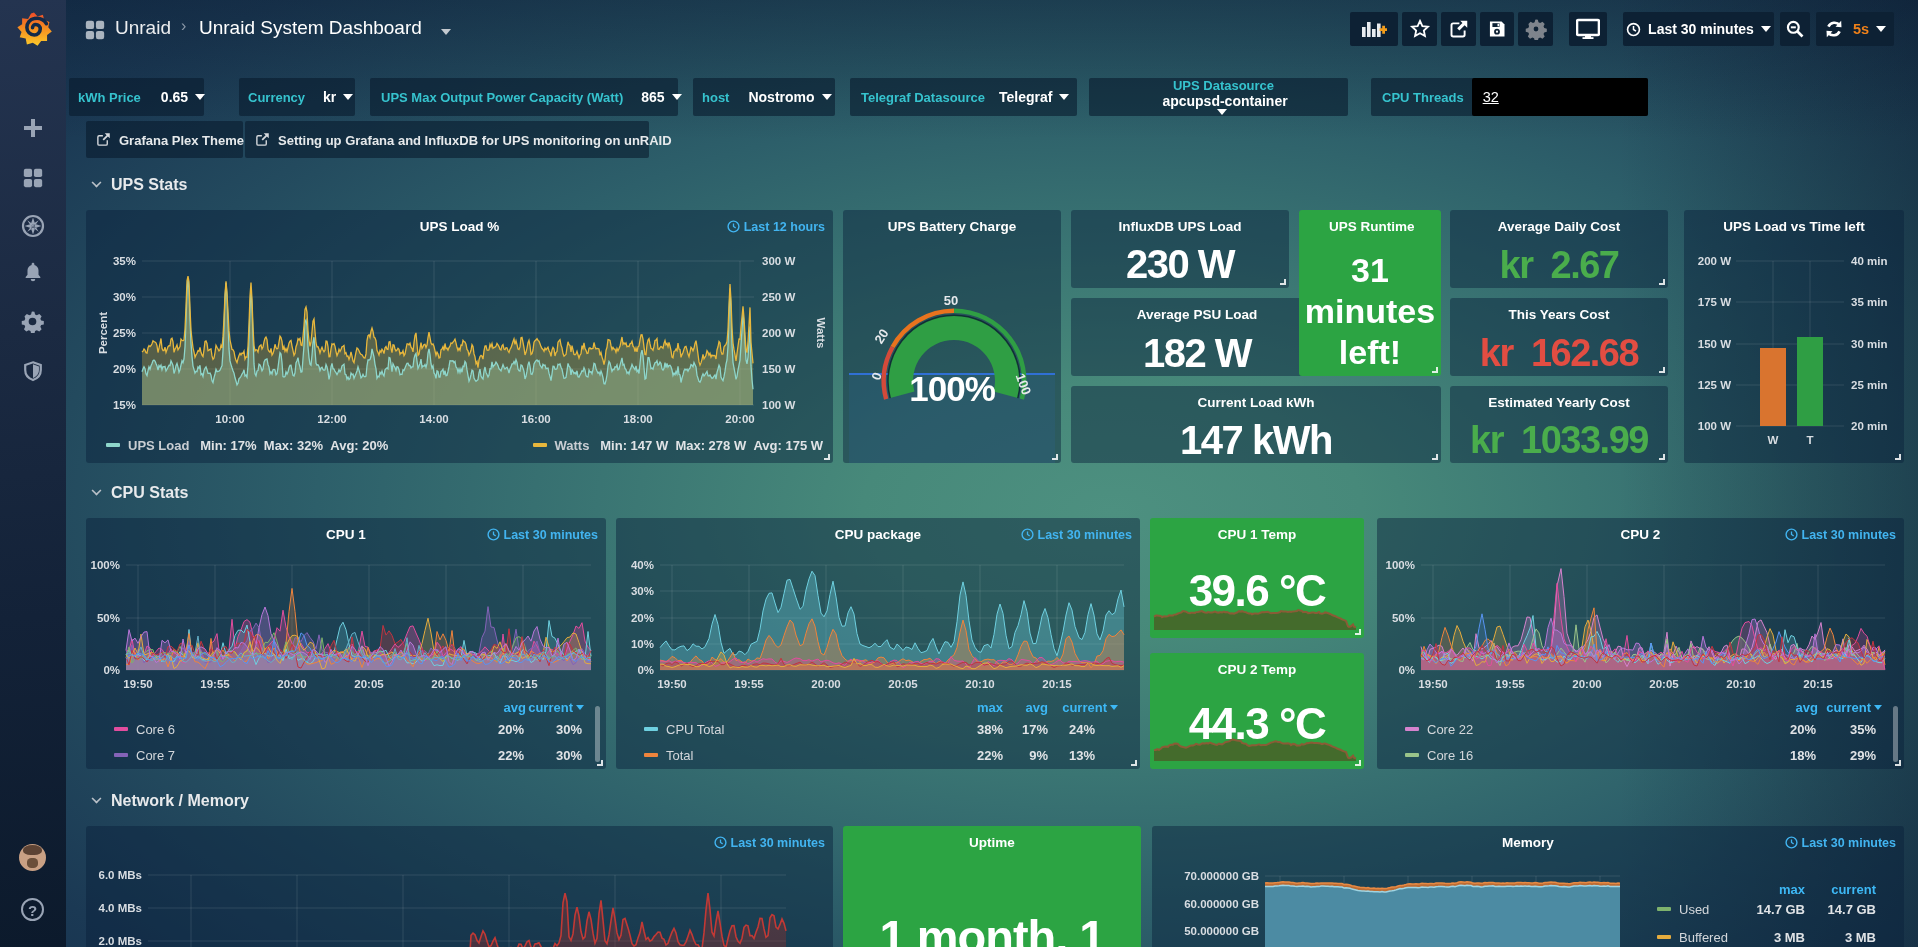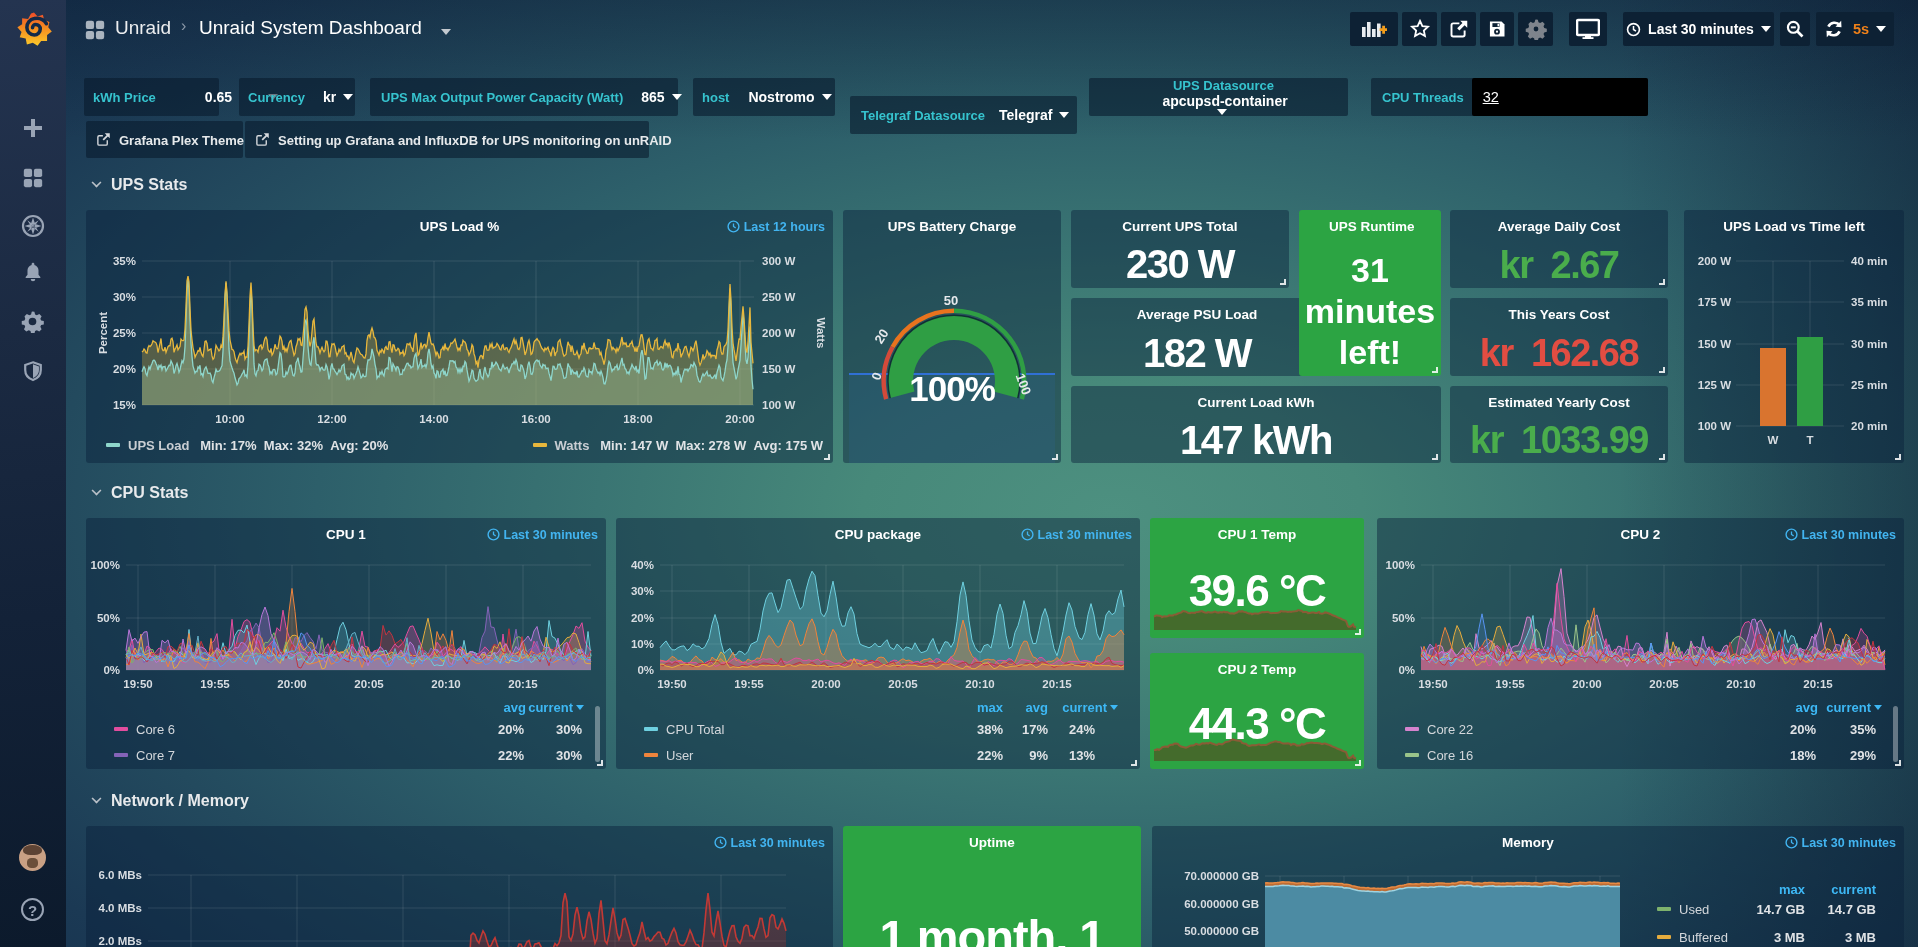--- a/index.html
+++ b/index.html
@@ -148,41 +148,41 @@
       <g fill="none" stroke="#fff" stroke-width="3.2">
         <path d="M18.9 7.4 A8.1 8.1 0 0 0 5.3 9.2"></path>
         <path d="M5.1 16.6 A8.1 8.1 0 0 0 18.7 14.8"></path>
       </g>
       <path fill="#fff" d="M20.6 2.2 L21.0 10.0 L13.8 9.2 Z"></path>
       <path fill="#fff" d="M3.4 21.8 L3.0 14.0 L10.2 14.8 Z"></path>
     </svg>
     <span style="color:#ef8119;font-weight:bold;font-size:14.5px;margin-left:9px;">5s</span>
     <span class="caret"></span>
   </div>
-<div class="vrow" style="left:84px;top:78px;width:135px;gap:29px;">
+<div class="vrow" style="left:69px;top:78px;width:135px;">
     <span class="vlab" style="margin-left:9px;">kWh Price</span>
     <span class="vval" style="margin-left:20px;">0.65</span>
     <span class="caret"></span>
   </div>
 <div class="vrow" style="left:239px;top:78px;width:116px;">
     <span class="vlab" style="margin-left:9px;">Currency</span>
     <span class="vval" style="margin-left:18px;">kr</span>
     <span class="caret"></span>
   </div>
 <div class="vrow" style="left:370px;top:78px;width:308px;">
     <span class="vlab" style="margin-left:11px;">UPS Max Output Power Capacity (Watt)</span>
     <span class="vval" style="margin-left:18px;">865</span>
     <span class="caret"></span>
   </div>
 <div class="vrow" style="left:693px;top:78px;width:142px;">
     <span class="vlab" style="margin-left:9px;">host</span>
     <span class="vval" style="margin-left:19px;">Nostromo</span>
     <span class="caret"></span>
   </div>
-<div class="vrow" style="left:850px;top:96px;width:227px;">
+<div class="vrow" style="left:850px;top:78px;width:227px;">
     <span class="vlab" style="margin-left:11px;">Telegraf Datasource</span>
     <span class="vval" style="margin-left:14px;">Telegraf</span>
     <span class="caret"></span>
   </div>
 <div class="vrow" style="left:1089px;top:78px;width:259px;flex-direction:column;">
     <span class="vlab" style="margin-left:10px;">UPS Datasource</span>
     <span class="vval" style="margin-left:13px;">apcupsd-container</span>
     <span class="caret"></span>
   </div>
 <div class="vrow" style="left:1371px;top:78px;width:277px;">
@@ -261,21 +261,21 @@
       <path d="M47.2 188.1 A66 66 0 1 1 174.8 188.1" fill="none" stroke="rgba(10,30,48,0.8)" stroke-width="1.5"></path>
       <text x="33" y="171" class="gax" text-anchor="middle" transform="rotate(-72 33 166)">0</text>
       <text x="38" y="131" class="gax" text-anchor="middle" transform="rotate(-58 38 126)">20</text>
       <text x="108" y="95" class="gax" text-anchor="middle">50</text>
       <text x="181" y="179" class="gax" text-anchor="middle" transform="rotate(70 181 174)">100</text>
     </svg>
     <div class="statv" style="top:159px;font-size:35px;letter-spacing:-1px;">100%</div>
     <div class="rsz"></div>
   </div>
 <div class="panel " style="left:1071px;top:210px;width:218px;height:78px;">
-    <div class="ptitle">Current UPS Total</div>
+    <div class="ptitle">InfluxDB UPS Load</div>
     <div class="statv" style="top:32px;font-size:40px;color:#fff;letter-spacing:-1.5px;">230 W</div>
     <div class="rsz"></div>
   </div>
 <div class="panel " style="left:1071px;top:298px;width:252px;height:78px;">
     <div class="ptitle">Average PSU Load</div>
     <div class="statv" style="top:33px;font-size:40px;color:#fff;letter-spacing:-1.5px;">182 W</div>
     <div class="rsz"></div>
   </div>
 <div class="panel " style="left:1071px;top:386px;width:370px;height:77px;">
     <div class="ptitle">Current Load kWh</div>
@@ -423,21 +423,21 @@
       <path d="M44 129.6 L47 126.0 L50 122.9 L53 127.8 L56 131.8 L59 131.9 L62 129.6 L65 128.3 L68 127.9 L71 132.6 L74 130.4 L77 125.8 L80 128.2 L83 128.3 L86 131.0 L89 128.8 L93 120.5 L96 106.2 L99 96.5 L102 106.4 L105 124.4 L108 135.3 L111 132.6 L114 130.4 L117 136.5 L120 136.9 L123 133.1 L126 134.0 L129 136.7 L132 133.3 L135 126.3 L138 124.7 L141 123.4 L144 111.3 L147 93.0 L150 81.2 L153 75.3 L156 74.9 L159 85.0 L162 94.6 L165 89.3 L168 75.6 L171 62.2 L174 61.4 L177 70.5 L180 79.8 L184 91.3 L187 88.4 L190 72.0 L193 60.9 L196 53.2 L199 57.6 L202 77.5 L205 95.1 L208 98.8 L211 92.9 L214 76.5 L217 63.2 L220 78.9 L223 99.4 L226 108.2 L229 108.0 L232 94.9 L235 88.7 L238 96.1 L241 115.6 L244 126.0 L247 127.6 L250 128.6 L253 129.8 L256 128.2 L259 125.2 L262 128.6 L265 128.5 L268 124.7 L271 121.7 L274 129.1 L278 131.5 L281 126.1 L284 128.7 L287 132.6 L290 129.0 L293 129.7 L296 131.5 L299 124.8 L302 130.5 L305 134.7 L308 133.9 L311 132.5 L314 125.1 L317 120.4 L320 129.0 L323 135.9 L326 129.3 L329 123.7 L332 124.3 L335 129.3 L338 123.7 L341 103.8 L344 77.1 L347 63.9 L350 77.4 L353 102.8 L356 121.9 L359 129.3 L362 133.5 L365 134.3 L368 127.7 L372 126.3 L375 130.1 L378 116.4 L381 96.2 L384 86.0 L387 95.4 L390 117.2 L393 130.7 L396 128.5 L399 114.4 L402 107.7 L405 96.7 L408 82.6 L411 93.5 L414 115.1 L417 125.7 L420 125.4 L423 112.7 L426 98.1 L429 90.5 L432 99.8 L435 116.4 L438 130.5 L441 137.7 L444 126.9 L447 113.7 L450 97.0 L453 84.7 L456 92.1 L459 108.5 L463 119.6 L466 121.6 L469 114.4 L472 96.6 L475 85.6 L478 97.1 L481 115.9 L484 122.0 L487 112.9 L490 97.0 L493 92.7 L496 96.7 L499 94.5 L502 80.9 L505 72.1 L508 88.9" fill="none" stroke="#6ed0e0" stroke-width="1"></path>
       <path d="M44 142.1 L47 142.7 L50 143.9 L53 141.6 L56 138.4 L59 139.7 L62 142.7 L65 142.2 L68 144.9 L71 145.8 L74 144.5 L77 140.7 L80 137.9 L83 141.5 L86 142.9 L89 147.1 L93 145.7 L96 139.1 L99 141.4 L102 142.9 L105 140.6 L108 144.1 L111 143.8 L114 139.2 L117 134.4 L120 142.6 L123 141.7 L126 144.0 L129 145.1 L132 141.0 L135 143.0 L138 142.7 L141 139.9 L144 140.5 L147 132.4 L150 122.1 L153 117.4 L156 121.1 L159 126.7 L162 129.4 L165 126.9 L168 117.5 L171 108.9 L174 102.0 L177 105.2 L180 117.1 L184 127.7 L187 126.4 L190 115.2 L193 105.7 L196 100.8 L199 108.2 L202 123.8 L205 135.2 L208 137.0 L211 129.4 L214 118.9 L217 111.3 L220 115.9 L223 129.7 L226 137.6 L229 141.1 L232 143.4 L235 142.2 L238 142.1 L241 141.6 L244 143.5 L247 142.5 L250 141.8 L253 144.3 L256 145.2 L259 144.0 L262 139.9 L265 139.1 L268 139.8 L271 144.0 L274 146.5 L278 144.8 L281 145.0 L284 142.5 L287 140.8 L290 142.6 L293 142.1 L296 143.5 L299 145.7 L302 145.6 L305 143.4 L308 141.5 L311 141.4 L314 140.2 L317 143.3 L320 145.8 L323 143.5 L326 144.7 L329 145.8 L332 142.0 L335 139.2 L338 136.9 L341 129.6 L344 114.2 L347 102.1 L350 112.8 L353 131.4 L356 137.7 L359 141.0 L362 144.3 L365 143.8 L368 141.9 L372 141.1 L375 141.8 L378 141.7 L381 144.5 L384 146.7 L387 143.9 L390 144.0 L393 146.3 L396 146.4 L399 143.9 L402 136.8 L405 128.3 L408 123.1 L411 123.4 L414 132.6 L417 138.8 L420 140.0 L423 144.1 L426 145.0 L429 144.8 L432 143.1 L435 143.4 L438 142.5 L441 139.4 L444 142.6 L447 136.1 L450 120.7 L453 118.0 L456 124.1 L459 135.4 L463 142.8 L466 144.6 L469 144.6 L472 144.9 L475 149.8 L478 146.3 L481 138.1 L484 137.4 L487 132.8 L490 120.8 L493 116.3 L496 118.6 L499 118.0 L502 114.9 L505 111.9 L508 116.8" fill="none" stroke="#ef843c" stroke-width="1"></path>
       <path d="M44 143.0 L47 143.1 L50 143.3 L53 142.7 L56 144.5 L59 143.2 L62 143.2 L65 143.7 L68 144.5 L71 145.2 L74 144.2 L77 144.6 L80 144.4 L83 147.3 L86 147.9 L89 144.9 L93 142.7 L96 144.7 L99 148.3 L102 147.5 L105 145.0 L108 144.7 L111 145.5 L114 143.5 L117 141.2 L120 140.0 L123 143.8 L126 144.7 L129 143.7 L132 145.7 L135 144.3 L138 142.3 L141 144.1 L144 142.3 L147 140.7 L150 141.4 L153 140.9 L156 141.0 L159 144.3 L162 145.7 L165 142.8 L168 143.3 L171 144.5 L174 143.0 L177 141.1 L180 140.0 L184 140.7 L187 142.6 L190 142.6 L193 141.7 L196 143.1 L199 142.0 L202 141.1 L205 143.9 L208 142.9 L211 142.2 L214 143.1 L217 144.8 L220 145.6 L223 144.8 L226 146.1 L229 147.4 L232 143.3 L235 141.0 L238 143.5 L241 141.8 L244 142.3 L247 143.1 L250 144.7 L253 145.1 L256 143.9 L259 143.5 L262 142.7 L265 145.2 L268 147.8 L271 147.3 L274 143.9 L278 142.1 L281 142.5 L284 145.7 L287 149.8 L290 147.9 L293 144.8 L296 144.8 L299 143.9 L302 143.3 L305 145.4 L308 146.3 L311 144.6 L314 143.3 L317 143.6 L320 140.7 L323 141.0 L326 143.8 L329 144.7 L332 145.4 L335 138.6 L338 142.2 L341 143.1 L344 143.3 L347 143.0 L350 146.0 L353 150.4 L356 144.9 L359 139.5 L362 142.6 L365 146.0 L368 147.6 L372 143.5 L375 145.5 L378 147.7 L381 142.9 L384 142.3 L387 142.4 L390 142.8 L393 140.6 L396 141.8 L399 146.7 L402 145.0 L405 141.4 L408 141.8 L411 142.3 L414 142.9 L417 145.9 L420 143.3 L423 139.7 L426 139.5 L429 142.2 L432 145.7 L435 146.7 L438 145.4 L441 143.1 L444 142.2 L447 144.8 L450 145.2 L453 143.3 L456 143.5 L459 143.5 L463 143.9 L466 143.1 L469 142.7 L472 143.1 L475 144.2 L478 144.0 L481 143.2 L484 146.5 L487 145.7 L490 143.3 L493 142.7 L496 142.6 L499 143.9 L502 143.4 L505 143.3 L508 144.2" fill="none" stroke="#e24d9e" stroke-width="1"></path>
       <path d="M44 146.2 L47 148.0 L50 145.7 L53 144.9 L56 146.6 L59 143.8 L62 145.0 L65 148.1 L68 146.4 L71 145.1 L74 147.4 L77 148.6 L80 147.8 L83 145.6 L86 145.5 L89 145.8 L93 143.8 L96 143.2 L99 143.4 L102 143.4 L105 146.6 L108 146.6 L111 144.6 L114 146.0 L117 147.5 L120 149.0 L123 149.1 L126 147.4 L129 147.5 L132 148.3 L135 147.7 L138 146.2 L141 145.8 L144 146.7 L147 145.0 L150 145.2 L153 145.9 L156 146.7 L159 147.0 L162 145.8 L165 140.2 L168 146.5 L171 147.8 L174 147.6 L177 147.0 L180 145.6 L184 144.2 L187 146.5 L190 146.8 L193 146.1 L196 144.0 L199 146.2 L202 148.3 L205 146.7 L208 144.7 L211 147.0 L214 149.5 L217 148.8 L220 148.0 L223 147.8 L226 146.0 L229 144.0 L232 145.1 L235 145.2 L238 143.6 L241 145.5 L244 148.4 L247 147.1 L250 144.7 L253 143.1 L256 142.2 L259 143.9 L262 143.6 L265 145.5 L268 147.1 L271 146.3 L274 144.7 L278 143.8 L281 148.8 L284 148.0 L287 145.7 L290 146.3 L293 145.9 L296 146.5 L299 145.3 L302 145.3 L305 147.0 L308 145.7 L311 144.3 L314 145.8 L317 145.5 L320 146.0 L323 144.8 L326 144.0 L329 145.6 L332 145.4 L335 146.8 L338 148.4 L341 147.2 L344 145.6 L347 144.4 L350 144.3 L353 146.9 L356 146.8 L359 144.8 L362 144.3 L365 144.8 L368 147.1 L372 146.2 L375 145.7 L378 146.4 L381 147.2 L384 147.0 L387 146.2 L390 145.9 L393 143.2 L396 143.1 L399 146.2 L402 148.4 L405 148.1 L408 146.4 L411 145.1 L414 145.7 L417 145.7 L420 145.3 L423 144.9 L426 143.7 L429 144.5 L432 146.0 L435 147.9 L438 149.5 L441 148.3 L444 148.2 L447 147.2 L450 144.9 L453 145.6 L456 147.2 L459 147.3 L463 146.6 L466 146.6 L469 146.3 L472 145.4 L475 145.5 L478 145.0 L481 145.4 L484 146.0 L487 144.2 L490 140.7 L493 139.2 L496 145.3 L499 146.6 L502 147.2 L505 147.6 L508 147.1" fill="none" stroke="#c23440" stroke-width="1"></path>
       <path d="M44 146.3 L47 146.1 L50 148.1 L53 148.6 L56 149.5 L59 148.7 L62 147.4 L65 146.6 L68 146.1 L71 146.6 L74 146.5 L77 147.4 L80 148.7 L83 148.6 L86 146.4 L89 146.6 L93 148.5 L96 147.6 L99 145.0 L102 139.6 L105 133.9 L108 136.9 L111 145.8 L114 149.9 L117 148.7 L120 149.2 L123 149.6 L126 148.5 L129 149.1 L132 149.0 L135 147.6 L138 148.8 L141 149.1 L144 147.3 L147 147.4 L150 147.9 L153 147.3 L156 147.8 L159 147.5 L162 147.1 L165 148.6 L168 148.5 L171 147.0 L174 146.8 L177 148.0 L180 148.3 L184 146.7 L187 146.9 L190 147.0 L193 146.2 L196 147.1 L199 147.6 L202 147.8 L205 147.5 L208 147.3 L211 148.6 L214 148.6 L217 148.2 L220 147.9 L223 147.4 L226 148.7 L229 149.5 L232 148.3 L235 147.4 L238 140.3 L241 146.0 L244 145.1 L247 147.3 L250 147.6 L253 146.5 L256 146.7 L259 149.2 L262 149.4 L265 148.0 L268 146.4 L271 147.8 L274 148.3 L278 147.0 L281 147.5 L284 147.6 L287 148.2 L290 147.0 L293 147.1 L296 147.2 L299 147.3 L302 148.4 L305 148.5 L308 148.6 L311 148.5 L314 147.1 L317 147.9 L320 150.3 L323 149.4 L326 146.7 L329 145.9 L332 146.2 L335 146.0 L338 147.6 L341 148.5 L344 150.0 L347 150.6 L350 148.0 L353 148.8 L356 150.7 L359 150.7 L362 148.9 L365 146.9 L368 145.1 L372 144.9 L375 148.1 L378 150.7 L381 149.7 L384 147.1 L387 148.4 L390 149.7 L393 148.8 L396 148.3 L399 148.1 L402 147.7 L405 146.7 L408 147.1 L411 147.3 L414 145.8 L417 147.2 L420 149.6 L423 148.4 L426 146.1 L429 146.4 L432 147.0 L435 147.3 L438 147.5 L441 147.7 L444 147.9 L447 147.1 L450 147.3 L453 146.5 L456 146.0 L459 147.6 L463 147.7 L466 148.6 L469 148.5 L472 145.0 L475 145.3 L478 147.1 L481 147.5 L484 147.2 L487 147.6 L490 147.7 L493 147.6 L496 148.4 L499 148.1 L502 147.8 L505 149.3 L508 147.6" fill="none" stroke="#e5ac3e" stroke-width="1"></path>
     </svg>
     <div class="lgh" style="position:absolute;right:137px;top:182px;">max</div>
     <div class="lgh" style="position:absolute;right:92px;top:182px;">avg</div>
     <div class="lgh" style="position:absolute;right:22px;top:182px;">current<span style="display:inline-block;width:0;height:0;border-left:4px solid transparent;border-right:4px solid transparent;border-top:5px solid #3db8f5;margin-left:3px;vertical-align:2px;"></span></div>
     <div class="leg" style="left:28px;top:204px;"><span class="lsw" style="background:#6ed0e0;"></span><span style="color:#d3d7db;font-weight:normal;">CPU Total</span></div>
-    <div class="leg" style="left:28px;top:230px;"><span class="lsw" style="background:#ef843c;"></span><span style="color:#d3d7db;font-weight:normal;">User</span></div>
+    <div class="leg" style="left:28px;top:230px;"><span class="lsw" style="background:#ef843c;"></span><span style="color:#d3d7db;font-weight:normal;">Total</span></div>
     <div class="leg" style="right:137px;top:204px;">38%</div>
     <div class="leg" style="right:92px;top:204px;">17%</div>
     <div class="leg" style="right:45px;top:204px;">24%</div>
     <div class="leg" style="right:137px;top:230px;">22%</div>
     <div class="leg" style="right:92px;top:230px;">9%</div>
     <div class="leg" style="right:45px;top:230px;">13%</div>
     <div class="rsz"></div>
   </div>
 <div class="panel green" style="left:1150px;top:518px;width:214px;height:120px;">
     <div class="ptitle">CPU 1 Temp</div>

